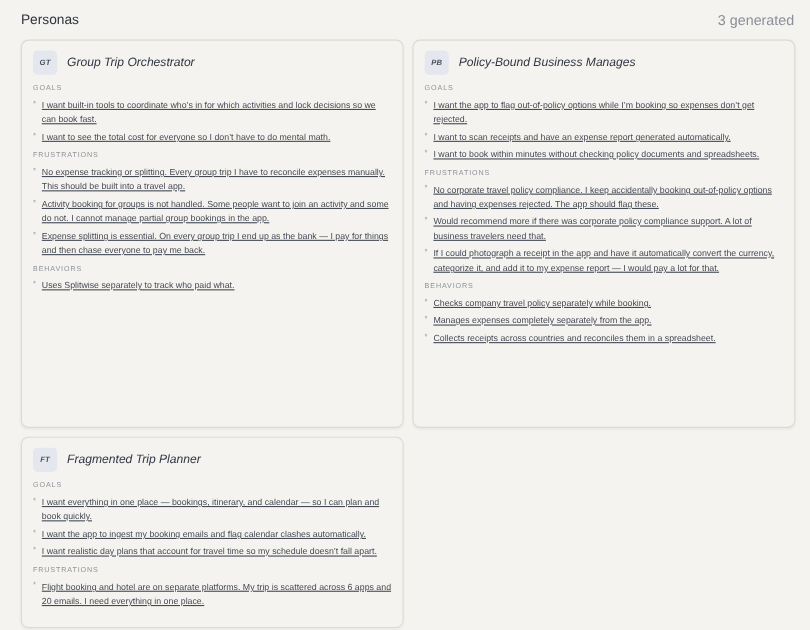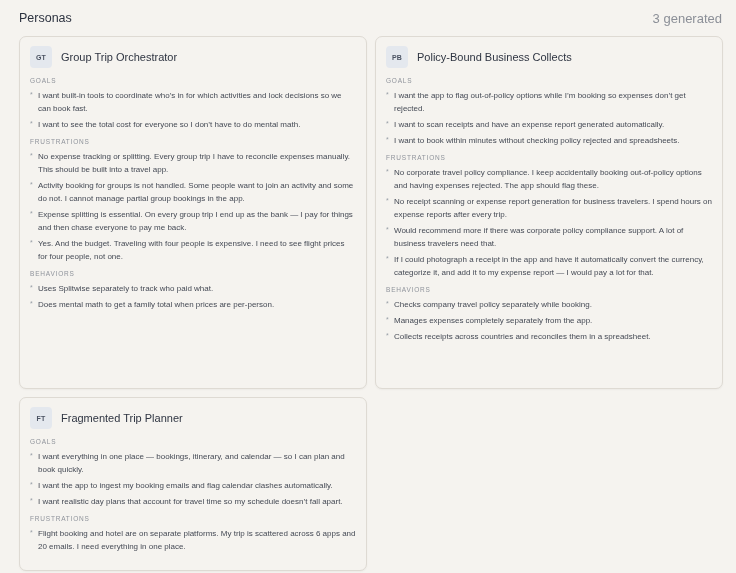--- a/index.html
+++ b/index.html
@@ -24,38 +24,39 @@
       align-items: start;
     }
     .card {
       background: #f5f3ef;
       border: 1px solid #dedad3;
       border-radius: 7px;
       padding: 9px 10px 10px 10px;
       box-shadow: 0 1px 2px rgba(0,0,0,0.04);
     }
     .card.tall { min-height: 353px; }
-    .card-head { display: flex; align-items: center; margin-bottom: 9px; }
+    .card-head { display: flex; align-items: center; margin-bottom: 9px; font-style: italic; }
     .avatar {
       width: 22px; height: 22px; border-radius: 4px;
       background: #e4e8ee;
       color: #4a5262; font-size: 7px; font-weight: 700;
       display: flex; align-items: center; justify-content: center;
       margin-right: 9px; letter-spacing: 0.2px;
     }
     .card-title { font-size: 11px; color: #2f3542; }
     .section-label {
       font-size: 6.5px; color: #8f939b; letter-spacing: 0.8px;
       text-transform: uppercase; margin-bottom: 5px; margin-top: 2px;
     }
     ul.list { list-style: none; margin-bottom: 7px; }
     ul.list li {
       position: relative; padding-left: 8px;
       font-size: 8px; line-height: 13px; color: #454a55;
       margin-bottom: 3px;
+      text-decoration: underline;
     }
     ul.list li::before {
       content: "*"; position: absolute; left: 0; top: -1px;
       color: #9aa0a8; font-size: 7px;
     }
   </style>
 </head>
 <body>
 
 <div class="page">
@@ -74,44 +75,41 @@
       <div class="section-label">GOALS</div>
       <ul class="list">
         <li>I want built-in tools to coordinate who’s in for which activities and lock decisions so we can book fast.</li>
         <li>I want to see the total cost for everyone so I don’t have to do mental math.</li>
       </ul>
       <div class="section-label">FRUSTRATIONS</div>
       <ul class="list">
         <li>No expense tracking or splitting. Every group trip I have to reconcile expenses manually. This should be built into a travel app.</li>
         <li>Activity booking for groups is not handled. Some people want to join an activity and some do not. I cannot manage partial group bookings in the app.</li>
         <li>Expense splitting is essential. On every group trip I end up as the bank — I pay for things and then chase everyone to pay me back.</li>
-        <li>Yes. And the budget. Traveling with four people is expensive. I need to see flight prices for four people, not one.</li>
       </ul>
       <div class="section-label">BEHAVIORS</div>
       <ul class="list">
         <li>Uses Splitwise separately to track who paid what.</li>
-        <li>Does mental math to get a family total when prices are per-person.</li>
       </ul>
     </div>
 
     <div class="card tall">
       <div class="card-head">
         <div class="avatar">PB</div>
-        <div class="card-title">Policy-Bound Business Collects</div>
+        <div class="card-title">Policy-Bound Business Manages</div>
       </div>
       <div class="section-label">GOALS</div>
       <ul class="list">
         <li>I want the app to flag out-of-policy options while I’m booking so expenses don’t get rejected.</li>
         <li>I want to scan receipts and have an expense report generated automatically.</li>
-        <li>I want to book within minutes without checking policy rejected and spreadsheets.</li>
+        <li>I want to book within minutes without checking policy documents and spreadsheets.</li>
       </ul>
       <div class="section-label">FRUSTRATIONS</div>
       <ul class="list">
         <li>No corporate travel policy compliance. I keep accidentally booking out-of-policy options and having expenses rejected. The app should flag these.</li>
-        <li>No receipt scanning or expense report generation for business travelers. I spend hours on expense reports after every trip.</li>
         <li>Would recommend more if there was corporate policy compliance support. A lot of business travelers need that.</li>
         <li>If I could photograph a receipt in the app and have it automatically convert the currency, categorize it, and add it to my expense report — I would pay a lot for that.</li>
       </ul>
       <div class="section-label">BEHAVIORS</div>
       <ul class="list">
         <li>Checks company travel policy separately while booking.</li>
         <li>Manages expenses completely separately from the app.</li>
         <li>Collects receipts across countries and reconciles them in a spreadsheet.</li>
       </ul>
     </div>

